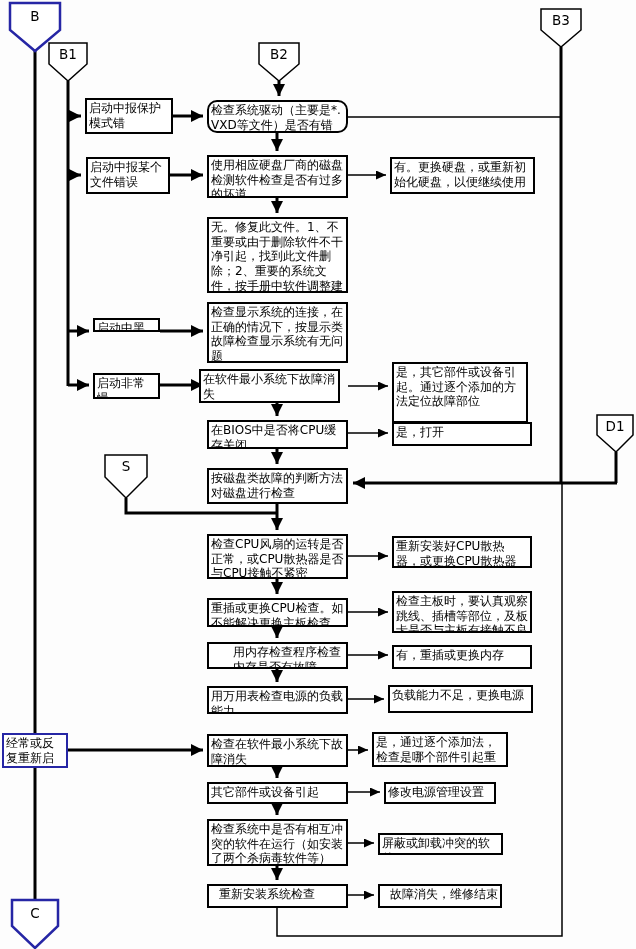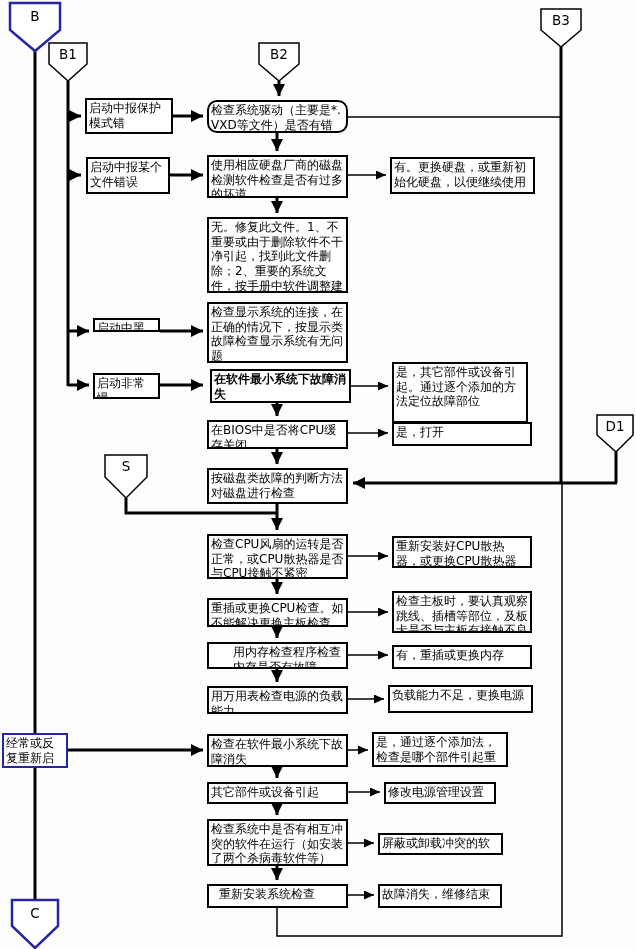--- a/index.html
+++ b/index.html
@@ -90,21 +90,21 @@
   <div class="box" style="left:85px;top:98px;width:88px;height:36px;">启动中报保护模式错</div>
   <div class="box" style="left:86px;top:157px;width:84px;height:37px;">启动中报某个文件错误</div>
   <div class="box" style="left:93px;top:318px;width:67px;height:14px;">启动中黑屏</div>
   <div class="box" style="left:93px;top:373px;width:67px;height:26px;">启动非常慢</div>
   <div class="box accent" style="left:2px;top:733px;width:66px;height:35px;">经常或反复重新启动</div>
 
   <div class="box" style="left:207px;top:100px;width:141px;height:33px;border-radius:10px;">检查系统驱动（主要是*.VXD等文件）是否有错</div>
   <div class="box" style="left:207px;top:155px;width:141px;height:43px;">使用相应硬盘厂商的磁盘检测软件检查是否有过多的坏道</div>
   <div class="box" style="left:207px;top:217px;width:141px;height:76px;">无。修复此文件。1、不重要或由于删除软件不干净引起，找到此文件删除；2、重要的系统文件，按手册中软件调整建议操作</div>
   <div class="box" style="left:207px;top:302px;width:141px;height:61px;">检查显示系统的连接，在正确的情况下，按显示类故障检查显示系统有无问题</div>
-  <div class="box" style="left:210px;top:369px;width:141px;height:34px;font-weight:bold;">在软件最小系统下故障消失</div>
+  <div class="box" style="left:199px;top:369px;width:141px;height:34px;">在软件最小系统下故障消失</div>
   <div class="box" style="left:207px;top:420px;width:141px;height:29px;">在BIOS中是否将CPU缓存关闭</div>
   <div class="box" style="left:207px;top:468px;width:141px;height:36px;">按磁盘类故障的判断方法对磁盘进行检查</div>
   <div class="box" style="left:207px;top:534px;width:141px;height:45px;">检查CPU风扇的运转是否正常，或CPU散热器是否与CPU接触不紧密</div>
   <div class="box" style="left:207px;top:598px;width:141px;height:29px;">重插或更换CPU检查。如不能解决更换主板检查</div>
   <div class="box" style="left:207px;top:642px;width:141px;height:27px;padding-left:24px;">用内存检查程序检查内存是否有故障</div>
   <div class="box" style="left:207px;top:686px;width:141px;height:28px;">用万用表检查电源的负载能力</div>
   <div class="box" style="left:207px;top:734px;width:141px;height:33px;">检查在软件最小系统下故障消失</div>
   <div class="box" style="left:207px;top:782px;width:141px;height:22px;">其它部件或设备引起</div>
   <div class="box" style="left:207px;top:819px;width:141px;height:47px;">检查系统中是否有相互冲突的软件在运行（如安装了两个杀病毒软件等）</div>
   <div class="box" style="left:207px;top:884px;width:141px;height:24px;padding-left:10px;">重新安装系统检查</div>
@@ -112,21 +112,21 @@
   <div class="box" style="left:390px;top:157px;width:145px;height:37px;">有。更换硬盘，或重新初始化硬盘，以便继续使用</div>
   <div class="box" style="left:392px;top:362px;width:136px;height:61px;">是，其它部件或设备引起。通过逐个添加的方法定位故障部位</div>
   <div class="box" style="left:392px;top:422px;width:140px;height:24px;">是，打开</div>
   <div class="box" style="left:392px;top:536px;width:140px;height:32px;">重新安装好CPU散热器，或更换CPU散热器来检查。</div>
   <div class="box" style="left:392px;top:591px;width:140px;height:42px;">检查主板时，要认真观察跳线、插槽等部位，及板卡是否与主板有接触不良</div>
   <div class="box" style="left:392px;top:645px;width:140px;height:24px;">有，重插或更换内存</div>
   <div class="box" style="left:388px;top:685px;width:145px;height:28px;">负载能力不足，更换电源</div>
   <div class="box" style="left:372px;top:732px;width:136px;height:35px;">是，通过逐个添加法，检查是哪个部件引起重启</div>
   <div class="box" style="left:384px;top:782px;width:112px;height:22px;">修改电源管理设置</div>
   <div class="box" style="left:378px;top:833px;width:125px;height:22px;">屏蔽或卸载冲突的软件</div>
-  <div class="box" style="left:378px;top:884px;width:124px;height:24px;">故障消失，维修结束</div>
+  <div class="box" style="left:378px;top:884px;width:124px;height:24px;text-align:right;">故障消失，维修结束</div>
 
   <svg class="layer" width="636" height="949" viewBox="0 0 636 949" style="pointer-events:none;">
     <polygon points="10,3 60,3 60,30 35,51 10,30" fill="#fff" stroke="#2626a5" stroke-width="2.5"></polygon>
     <polygon points="49,43 87,43 87,64 68,81 49,64" fill="#fff" stroke="#000" stroke-width="1.5"></polygon>
     <polygon points="259,43 299,43 299,64 279,81 259,64" fill="#fff" stroke="#000" stroke-width="1.5"></polygon>
     <polygon points="541,9 581,9 581,30 561,47 541,30" fill="#fff" stroke="#000" stroke-width="1.5"></polygon>
     <polygon points="597,415 633,415 633,435 616,452 597,435" fill="#fff" stroke="#000" stroke-width="1.5"></polygon>
     <polygon points="105,455 147,455 147,477 126,498 105,477" fill="#fff" stroke="#000" stroke-width="1.5"></polygon>
     <polygon points="12,900 58,900 58,926 35,948 12,926" fill="#fff" stroke="#2626a5" stroke-width="2.5"></polygon>
   </svg>

